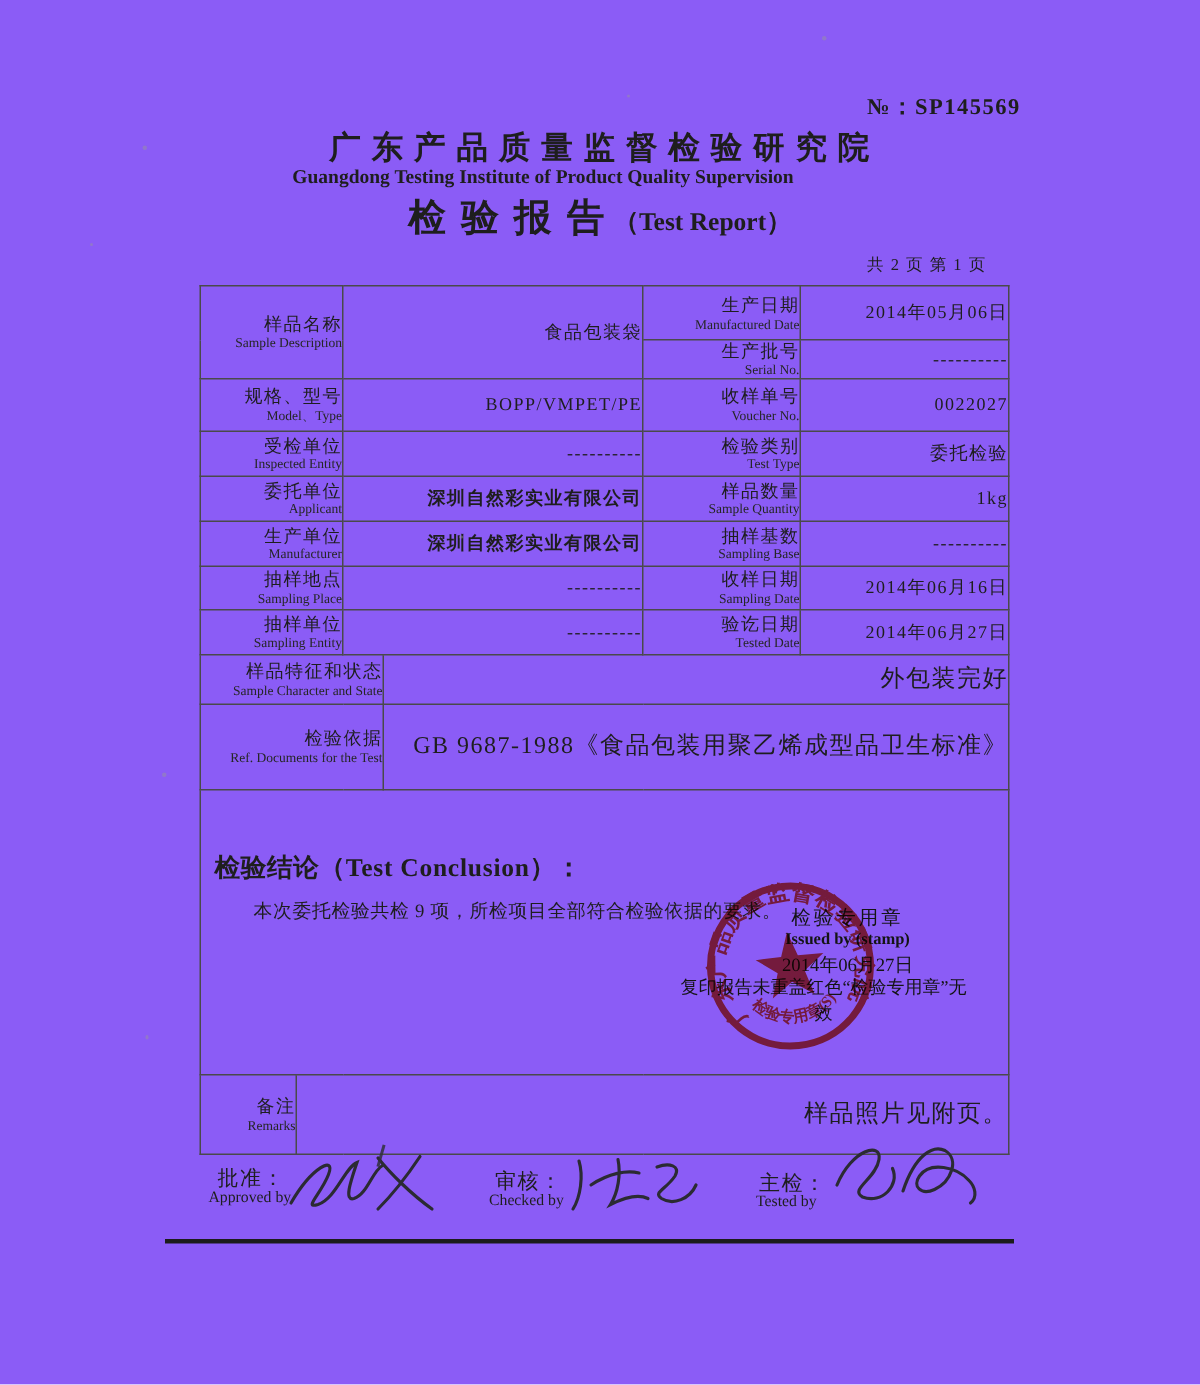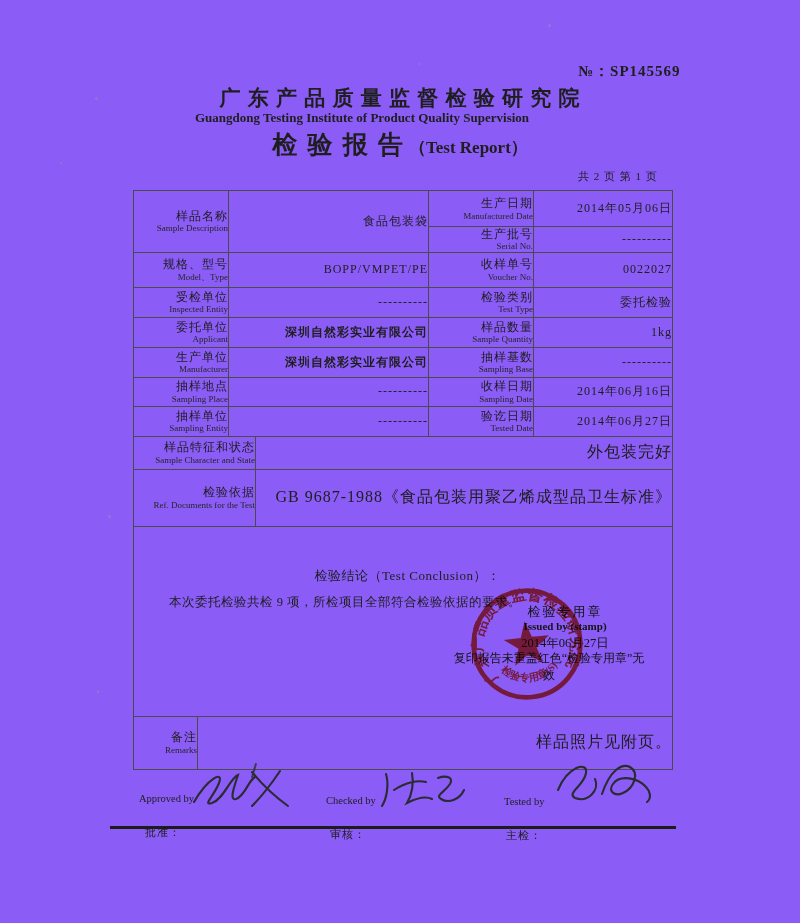--- a/index.html
+++ b/index.html
@@ -21,33 +21,33 @@
   
   .doc-table{position:absolute;left:133px;top:190px;width:539px;
     border-collapse:collapse;table-layout:fixed;}
   .doc-table td{border:1px solid #4a4a4a;padding:0;text-align:right;vertical-align:middle;overflow:hidden;}
   .lbl .cn{font-size:12px;line-height:1.2;letter-spacing:1px;}
   .lbl .en{font-size:9px;line-height:1.15;color:#262626;}
   .val{font-size:12px;letter-spacing:1px;}
   .val-left{text-align:center;padding-left:14px !important;font-size:16px;letter-spacing:1px;}
   .dashes{letter-spacing:1px;font-size:12px;}
   .concl-cell{vertical-align:top !important;text-align:left !important;}
-  .concl-head{font-size:13px;font-weight:normal;padding:40px 0 0 9px;letter-spacing:.5px;text-align:center;}
+  .concl-head{font-size:17px;font-weight:bold;padding:40px 0 0 9px;letter-spacing:.5px;}
   .concl-body{font-size:12.5px;padding:9px 0 0 35px;letter-spacing:.5px;}
   
   .ov{position:absolute;color:#141414;}
   .ov-issued-cn{top:603px;left:500px;width:130px;text-align:center;font-size:13px;letter-spacing:2px;}
   .ov-issued-en{top:620px;left:498px;width:134px;text-align:center;font-size:11px;font-weight:bold;}
   .ov-date{top:635px;left:493px;width:144px;text-align:center;font-size:12.5px;}
   .ov-warn-cn{top:650px;left:448px;width:202px;text-align:center;font-size:12px;}
   .ov-warn-en{top:665px;left:403px;width:270px;text-align:center;font-size:10px;}
   .stamp{position:absolute;left:469px;top:586px;width:116px;height:116px;
     opacity:.88;mix-blend-mode:multiply;transform:rotate(-6deg);}
   
-  .sig-lbl-cn{position:absolute;font-size:11px;letter-spacing:1px;margin-top:48px;}
+  .sig-lbl-cn{position:absolute;font-size:14px;letter-spacing:1px;}
   .sig-lbl-en{position:absolute;font-size:10.5px;}
   .sig{position:absolute;}
   .sig path{fill:none;stroke:#2b2b33;stroke-width:2.1;stroke-linecap:round;}
   
   .footer-rule{position:absolute;left:110px;top:826px;width:566px;height:3px;background:#1c1c1c;}
   .footer{position:absolute;left:117px;top:837px;width:576px;font-size:11.5px;
     white-space:nowrap;letter-spacing:.3px;}
   .footer span{margin-right:17px;}
   
   .speck{position:absolute;border-radius:50%;background:#9a9a97;opacity:.45;}

